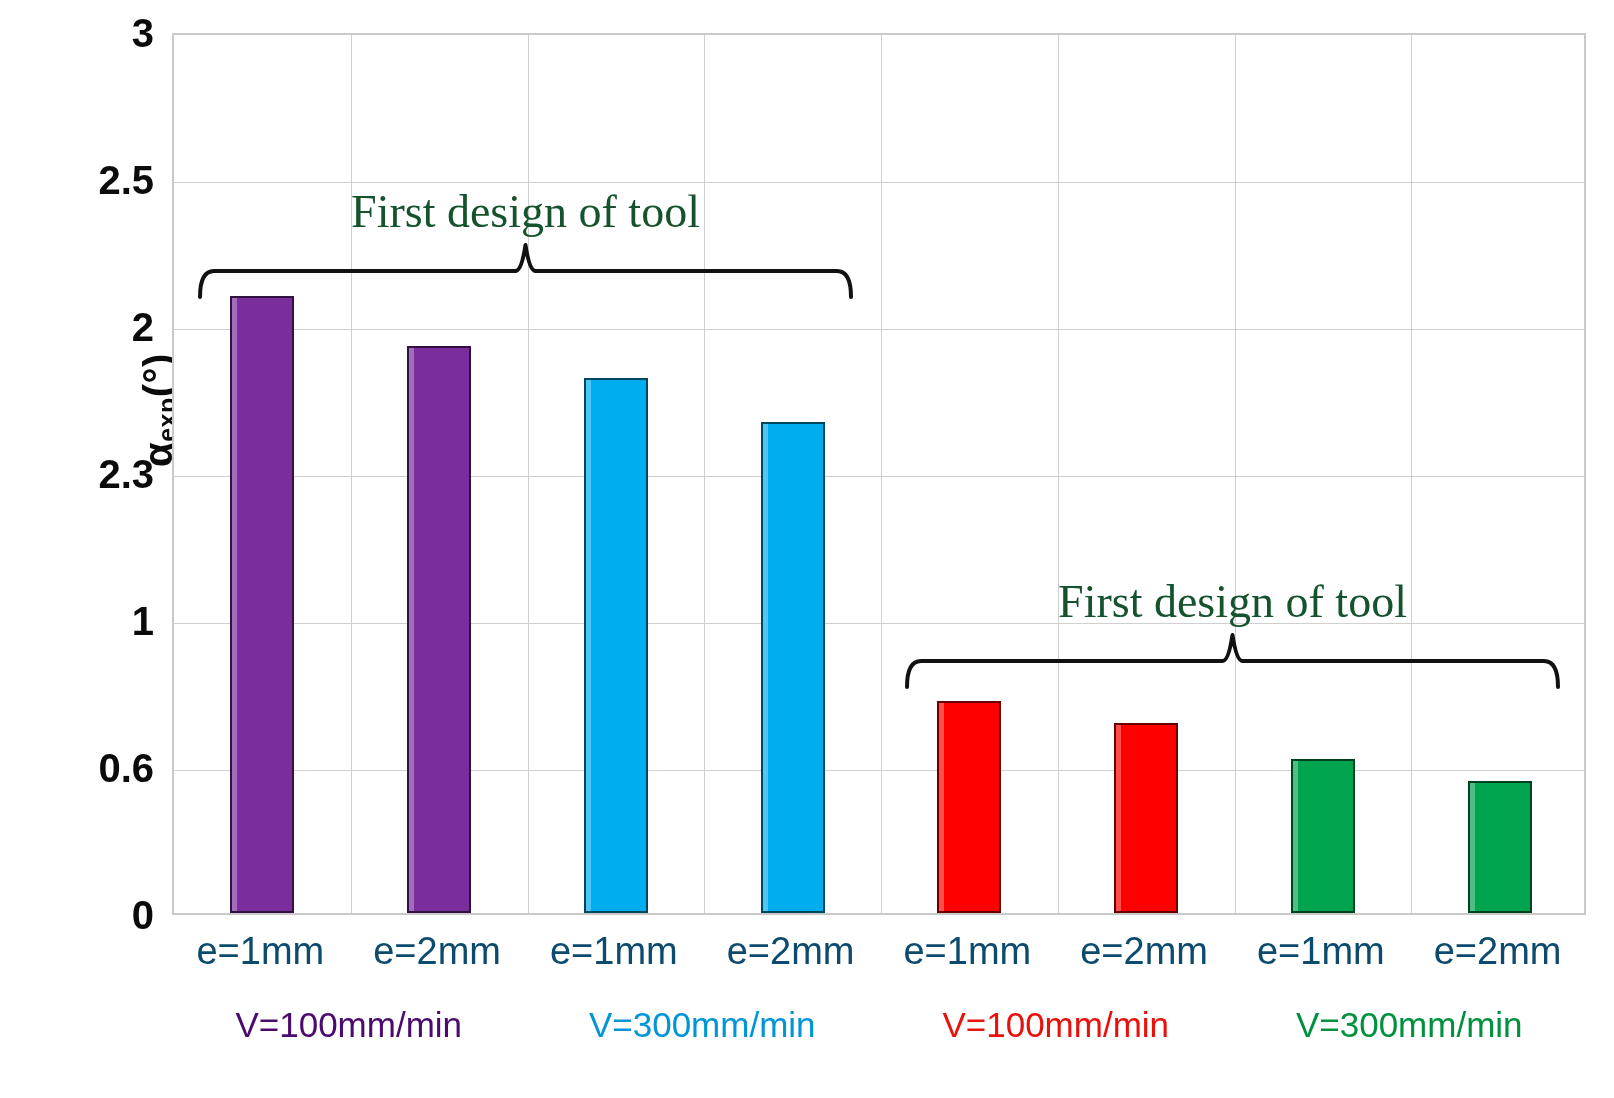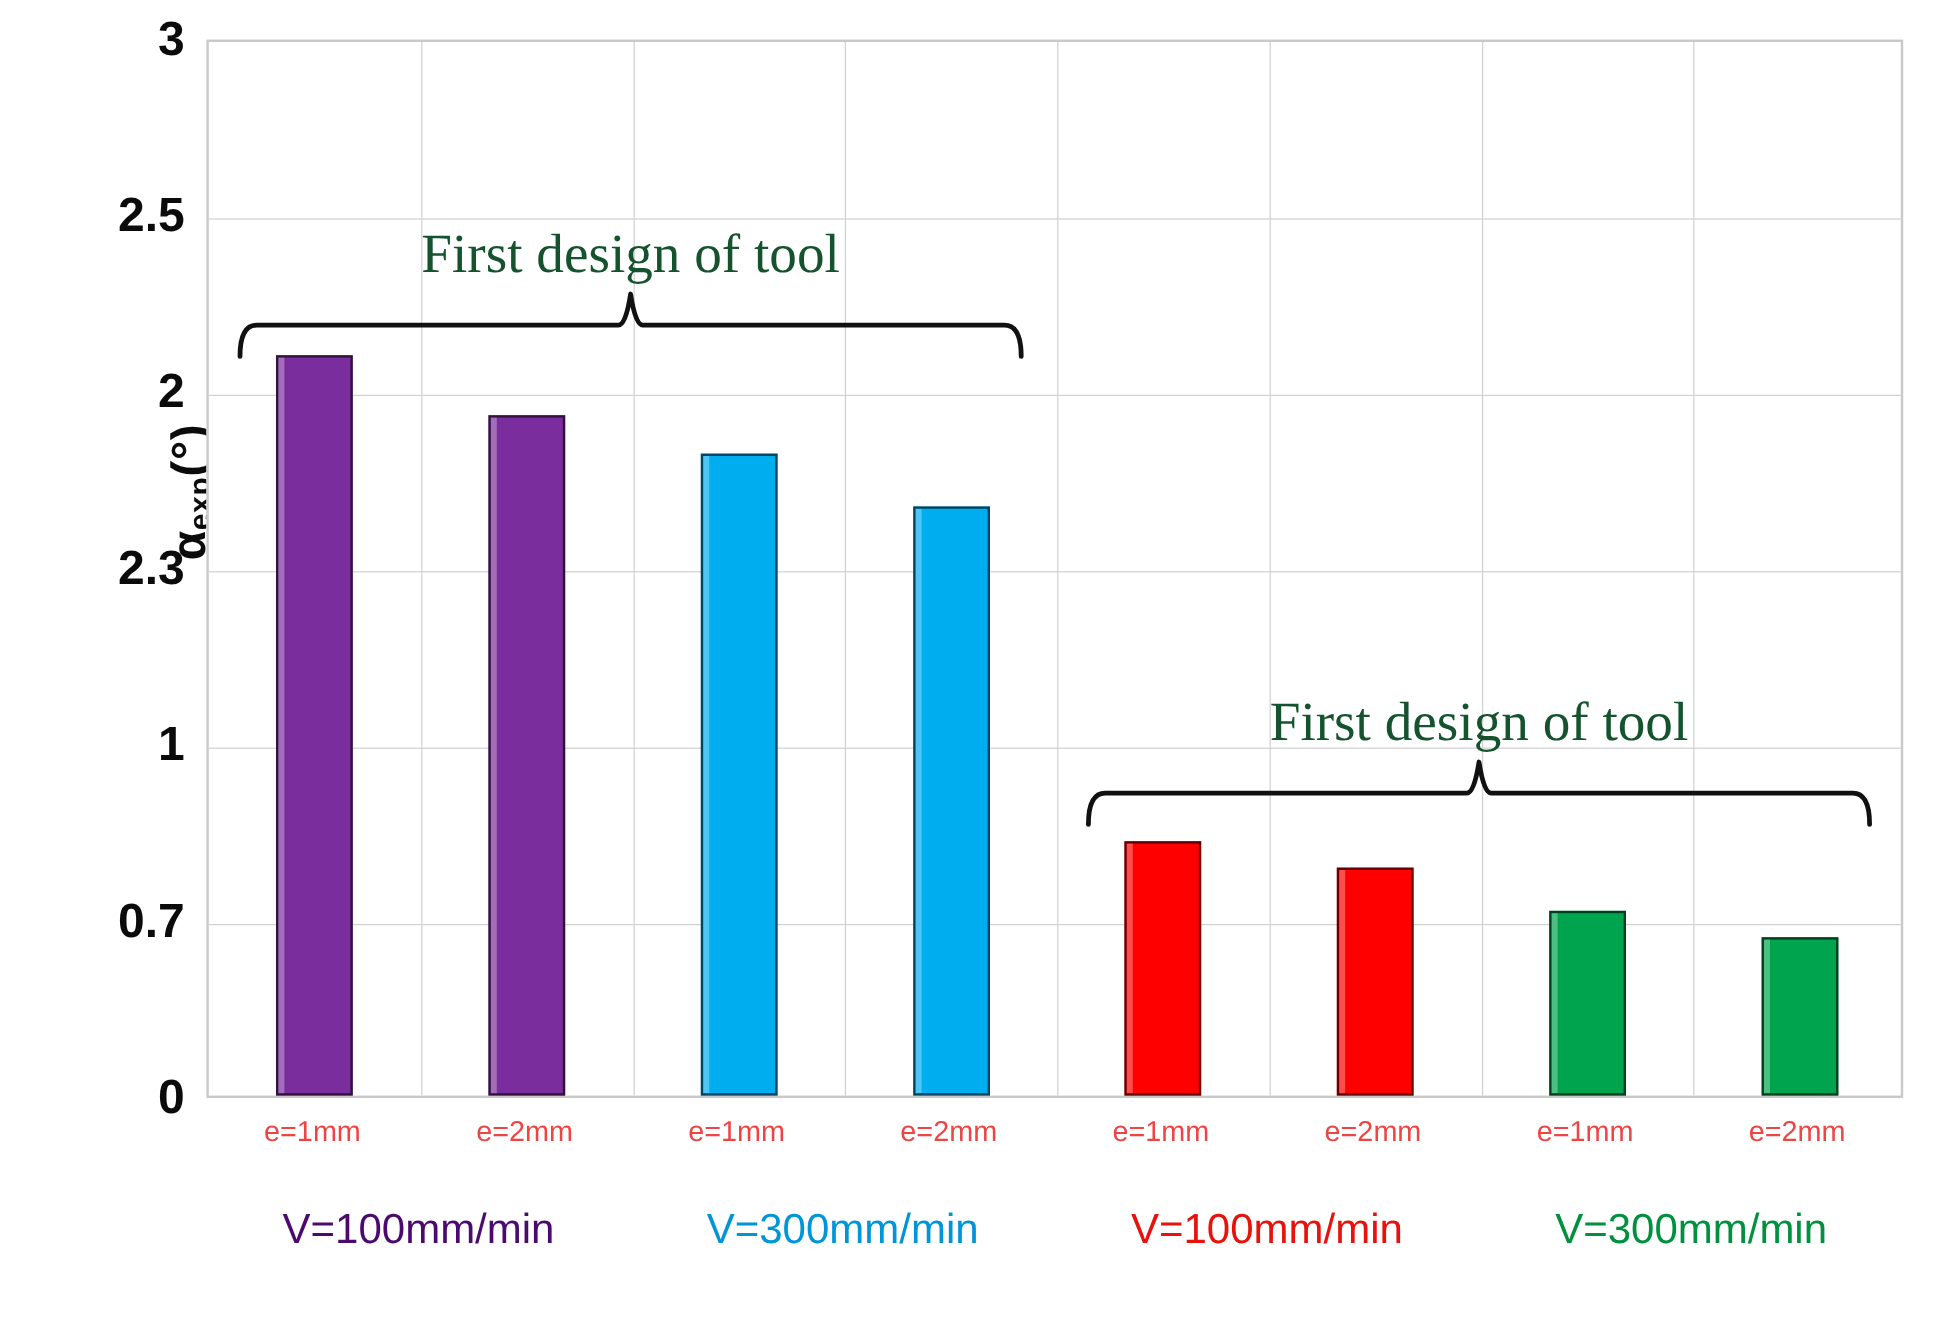--- a/index.html
+++ b/index.html
@@ -131,22 +131,22 @@
     left: 172px;
     top: 930px;
     width: 1414px;
     height: 60px;
   }
   .xtick {
     position: absolute;
     top: 0;
     text-align: center;
     font-family: "Liberation Sans", sans-serif;
-    font-size: 24px;
-    color: #ef4444;
+    font-size: 38px;
+    color: #0c4a6e;
     white-space: nowrap;
     transform: translateX(-50%);
   }
 
   #group-layer {
     position: absolute;
     left: 172px;
     top: 1005px;
     width: 1414px;
     height: 60px;
@@ -168,21 +168,21 @@
 <div id="chart-root">
 
   <div id="y-axis-title">
     <span>α</span>
       <span class="sub">exp</span>
       <span> (°)</span>
   </div>
 
   <div id="ytick-layer">
       <div class="ytick" style="top: 915px;">0</div>
-      <div class="ytick" style="top: 768px;">0.7</div>
+      <div class="ytick" style="top: 768px;">0.6</div>
       <div class="ytick" style="top: 621px;">1</div>
       <div class="ytick" style="top: 474px;">2.3</div>
       <div class="ytick" style="top: 327px;">2</div>
       <div class="ytick" style="top: 180px;">2.5</div>
       <div class="ytick" style="top: 33px;">3</div>
     </div>
 
   <div id="plot-area">
     <div id="grid-layer">
         <div class="hgrid" style="top: 735px;"></div>

